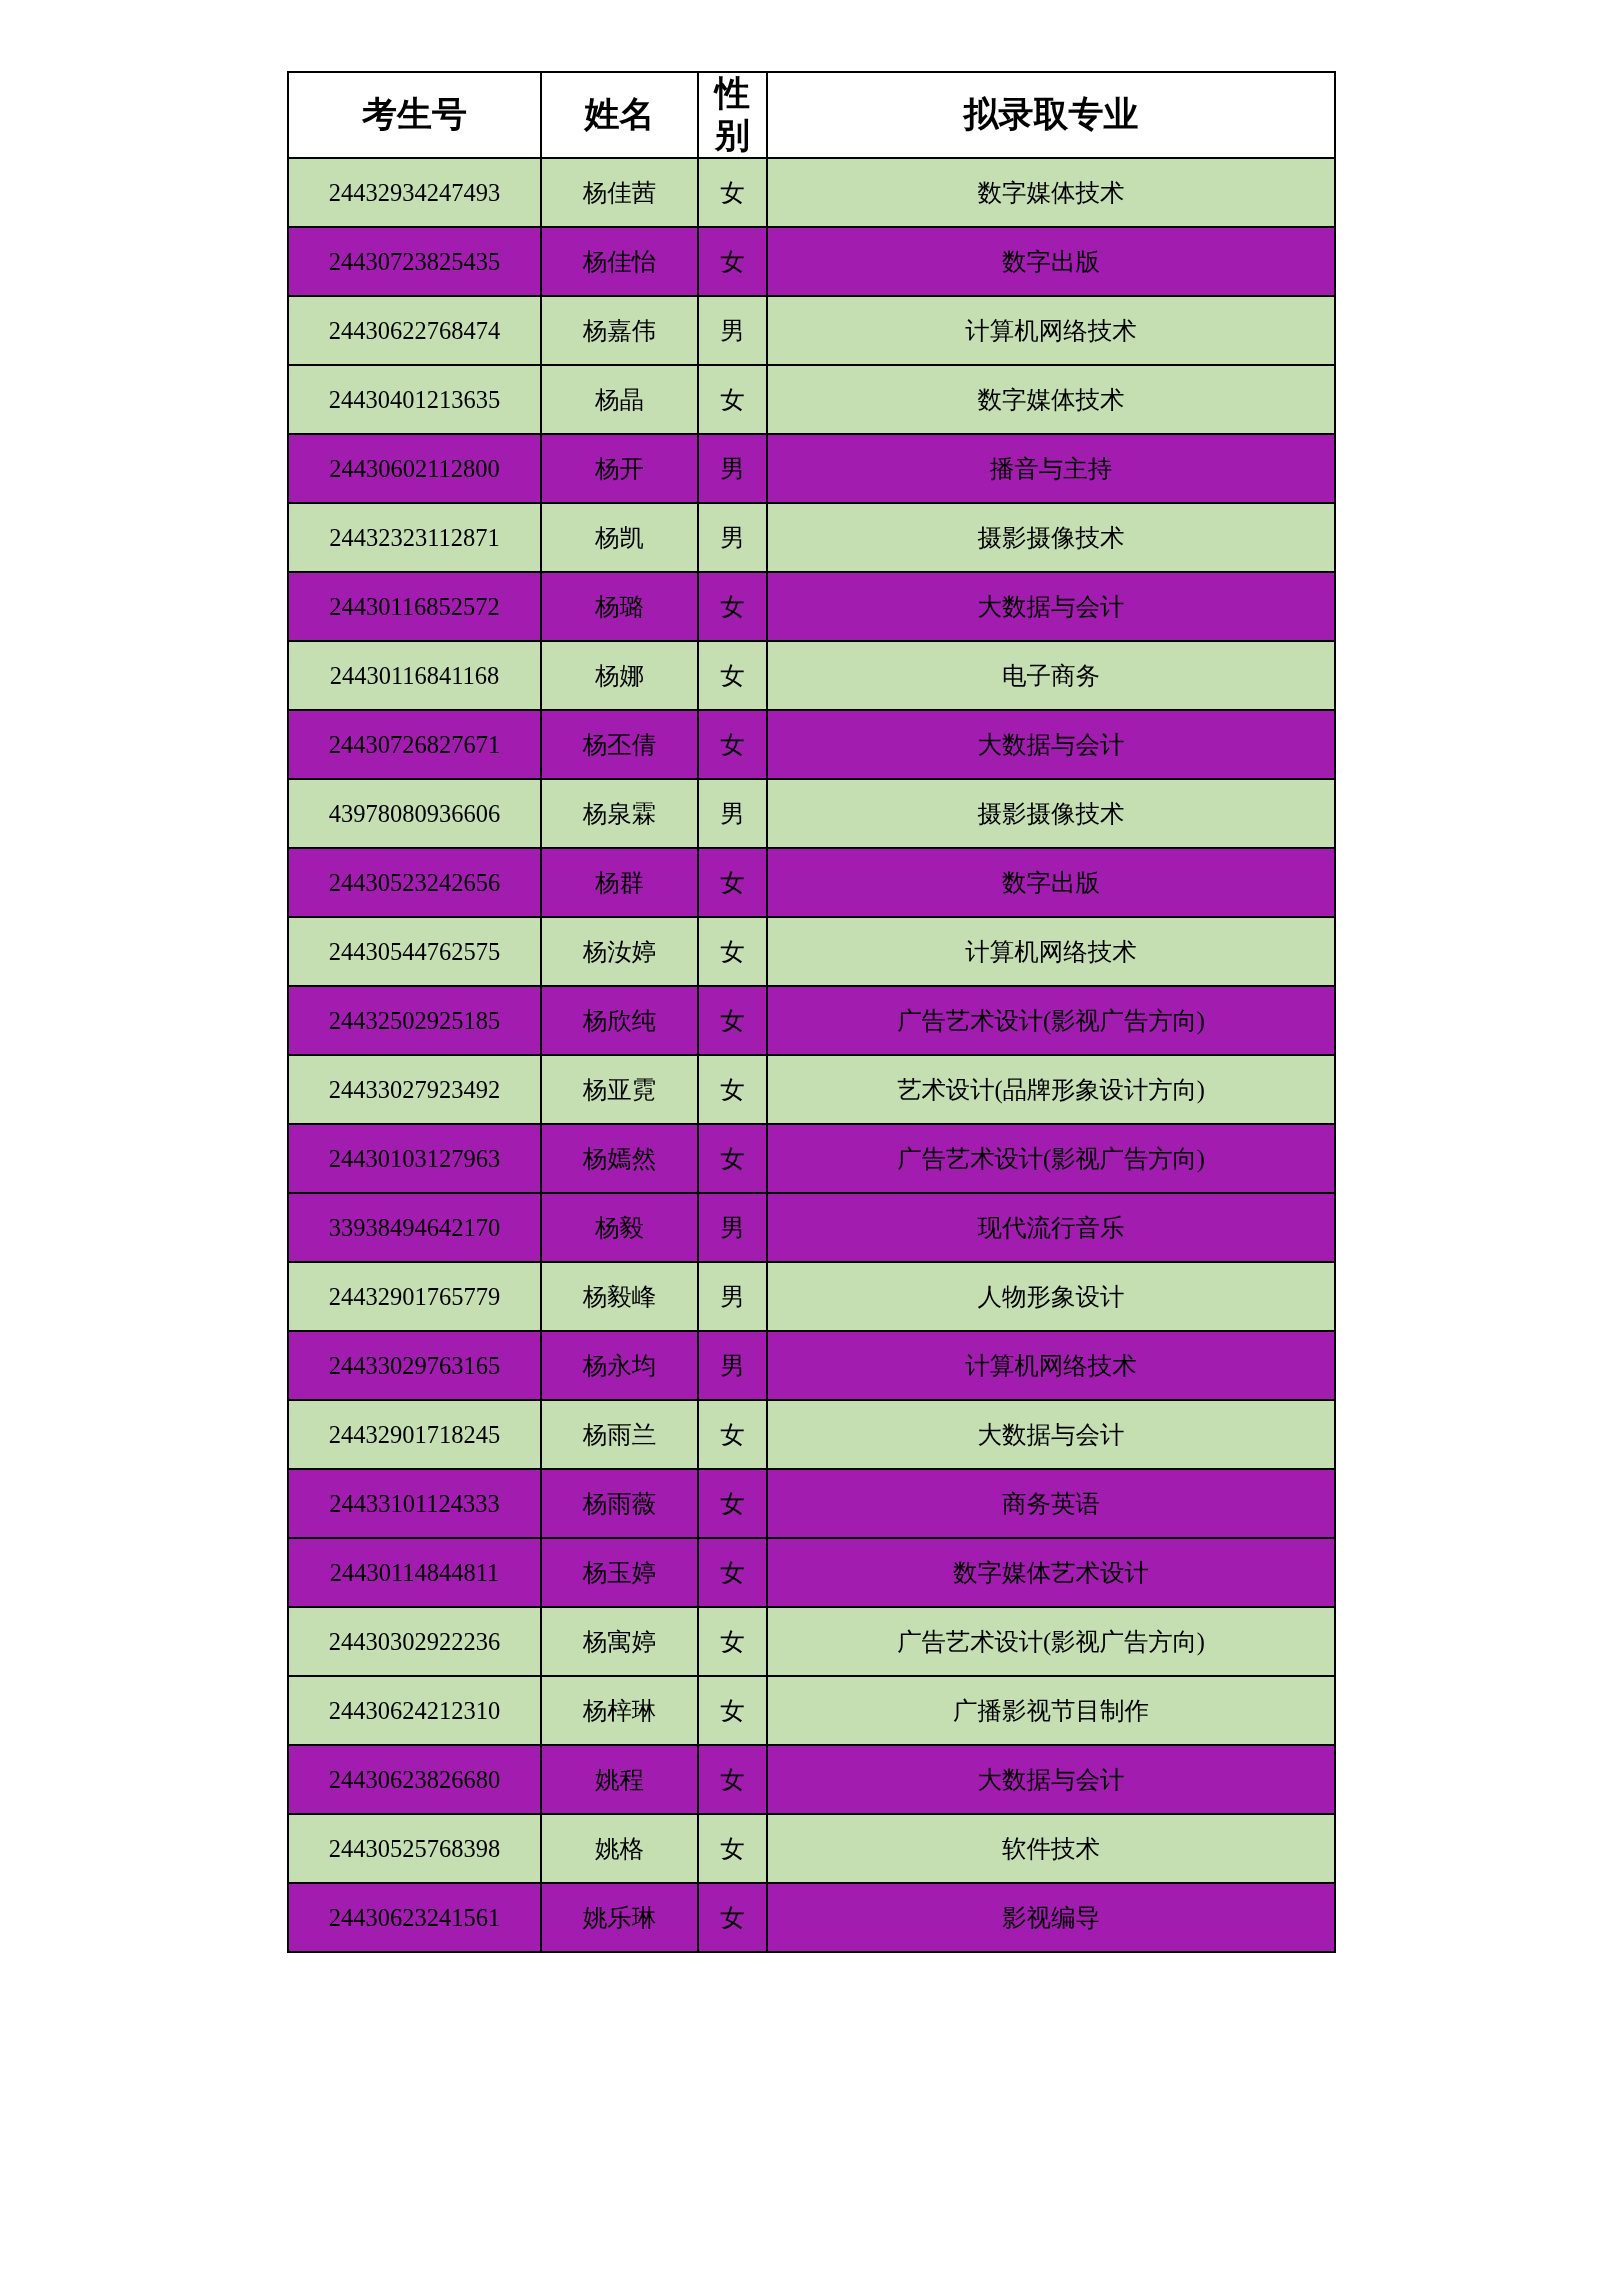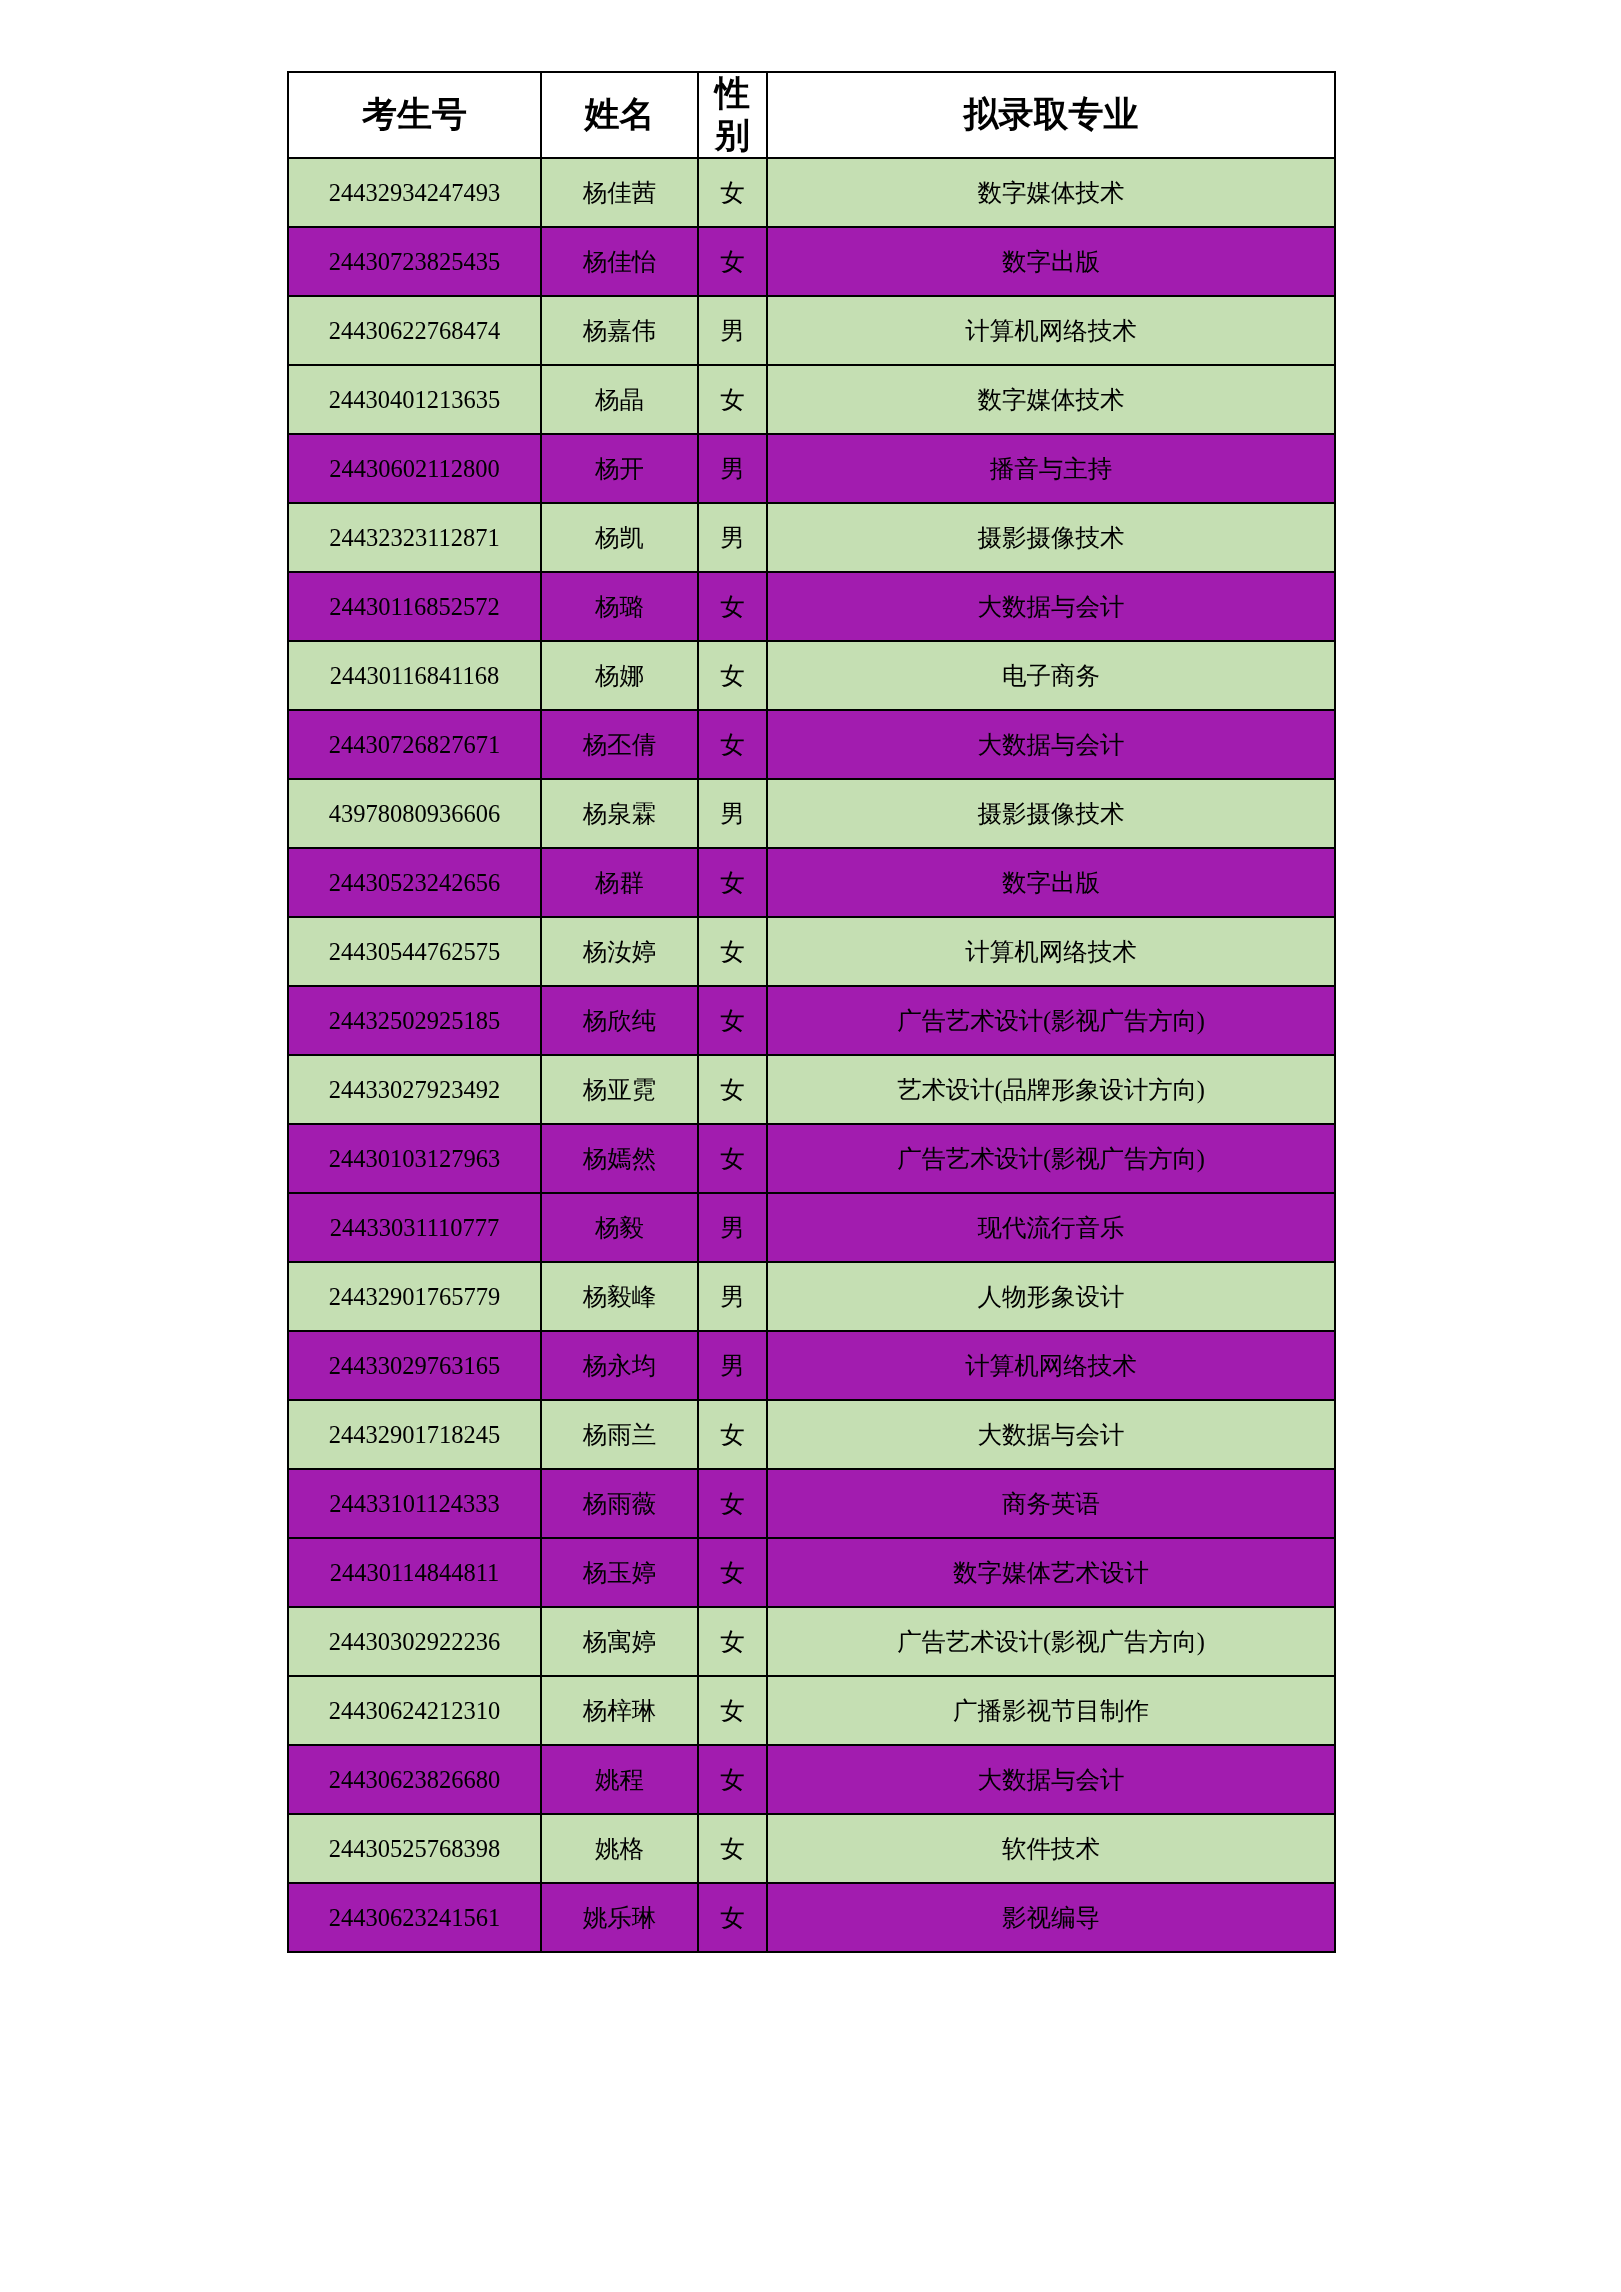--- a/index.html
+++ b/index.html
@@ -167,21 +167,21 @@
             <td>女</td>
             <td class="major-long">艺术设计(品牌形象设计方向)</td>
           </tr>
           <tr class="plain">
             <td>24430103127963</td>
             <td>杨嫣然</td>
             <td>女</td>
             <td class="major-long">广告艺术设计(影视广告方向)</td>
           </tr>
           <tr class="plain">
-            <td>24433031110777</td>
+            <td>33938494642170</td>
             <td>杨毅</td>
             <td>男</td>
             <td>现代流行音乐</td>
           </tr>
           <tr class="shaded">
             <td>24432901765779</td>
             <td>杨毅峰</td>
             <td>男</td>
             <td>人物形象设计</td>
           </tr>

